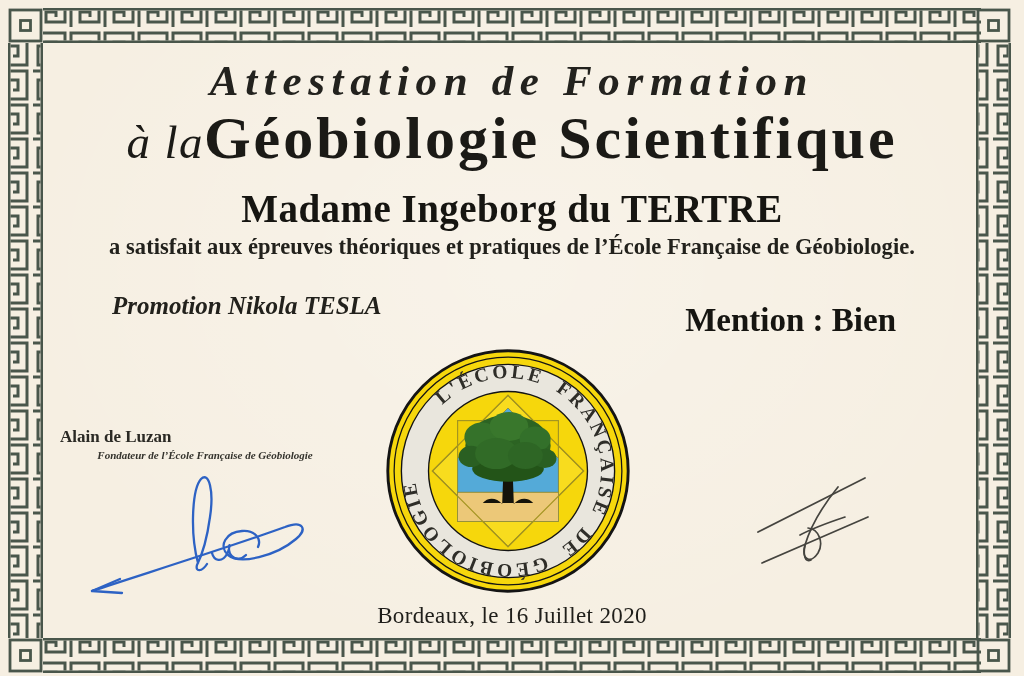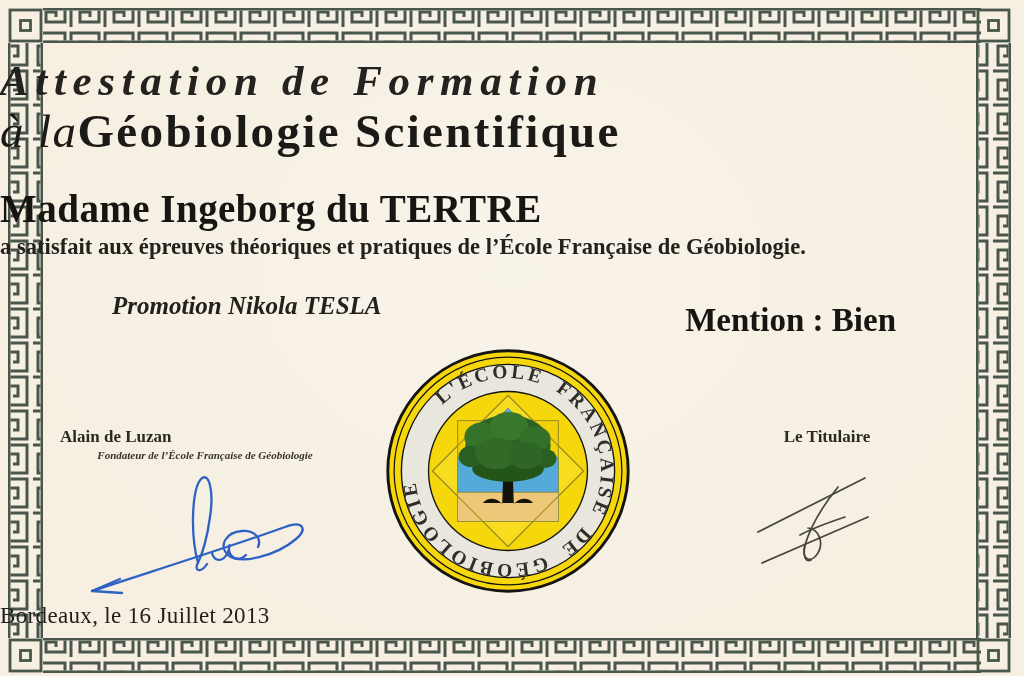--- a/index.html
+++ b/index.html
@@ -9,28 +9,28 @@
     font-family:"Liberation Serif", serif;
     color:var(--ink,#1d1c19);
   }
   .page{
     position:relative;width:1024px;height:676px;
     background:
       radial-gradient(ellipse at 50% 40%, rgba(255,255,255,.25), rgba(0,0,0,0) 70%),
       var(--paper,#f6efe2);
   }
   .abs{position:absolute;}
-  .center{left:0;right:0;text-align:left;}
+  .center{left:0;right:0;text-align:center;}
   .title1{
     top:56px;font-size:43px;font-style:italic;font-weight:bold;
     letter-spacing:.155em;color:#23221e;
   }
   .title2{top:104px;letter-spacing:.04em;color:#1b1a16;}
   .title2 .t2p{font-size:47px;font-style:italic;font-weight:normal;letter-spacing:.03em;}
-  .title2 .t2m{font-size:47px;font-weight:bold;letter-spacing:.05em;}
+  .title2 .t2m{font-size:60px;font-weight:bold;letter-spacing:.05em;}
   .recipient{top:186px;font-size:39px;font-weight:bold;letter-spacing:.012em;color:#161511;}
   .statement{top:234px;font-size:22.5px;font-weight:bold;letter-spacing:.002em;color:#22211c;}
   .promotion{left:112px;top:292px;font-size:25px;font-weight:bold;font-style:italic;color:#22211c;}
   .mention{right:128px;top:302px;font-size:33px;font-weight:bold;color:#161511;}
   .founder-name{left:60px;width:290px;top:427px;text-align:left;font-size:17px;font-weight:bold;color:#2a2924;}
   .founder-title{left:60px;width:290px;top:449px;text-align:center;font-size:11px;font-style:italic;font-weight:bold;color:#33322c;}
   .titulaire{left:737px;width:180px;top:427px;text-align:center;font-size:17px;font-weight:bold;color:#2a2924;}
   .date{top:603px;font-size:23px;color:#1f1e1a;letter-spacing:.015em;}
   svg{display:block;}
 </style>
@@ -129,25 +129,24 @@
   <div class="abs founder-title">Fondateur de l’École Française de Géobiologie</div>
   <svg class="abs" style="left:80px;top:455px" width="240" height="150" viewBox="0 0 240 150">
     <g fill="none" stroke="#2d62c4" stroke-width="2.3" stroke-linecap="round">
       <path d="M 12,136 C 60,120 150,92 205,72 C 223,65 228,74 216,84 C 196,101 160,110 148,100 C 138,91 146,77 162,76 C 174,75 182,83 178,92"></path>
       <path d="M 12,136 L 40,124 M 12,136 L 42,138"></path>
       <path d="M 118,108 C 110,78 112,34 121,24 C 129,16 134,36 130,62 C 127,84 121,102 117,110 C 115,117 122,117 127,109"></path>
       <path d="M 132,98 C 134,106 142,108 147,99 C 150,93 150,87 149,92 C 148,102 158,108 166,100"></path>
     </g>
   </svg>
 
-  <div class="abs titulaire">Le Titulaire</div>
   <svg class="abs" style="left:745px;top:465px" width="170" height="115" viewBox="0 0 170 115">
     <g fill="none" stroke="#45443f" stroke-width="1.7" stroke-linecap="round">
       <path d="M 13,67 L 120,13"></path>
       <path d="M 17,98 C 50,84 90,66 123,52"></path>
       <path d="M 93,22 C 80,38 66,60 60,80 C 56,95 66,99 73,88 C 79,78 74,64 63,63"></path>
       <path d="M 55,70 C 70,62 85,57 100,52"></path>
       <path d="M 60,80 C 58,90 60,98 66,95"></path>
     </g>
   </svg>
 
-  <div class="abs center date">Bordeaux, le 16 Juillet 2013</div>
+  <div class="abs center date">Bordeaux, le 16 Juillet 2020</div>
 </div>
 
 </body></html>

